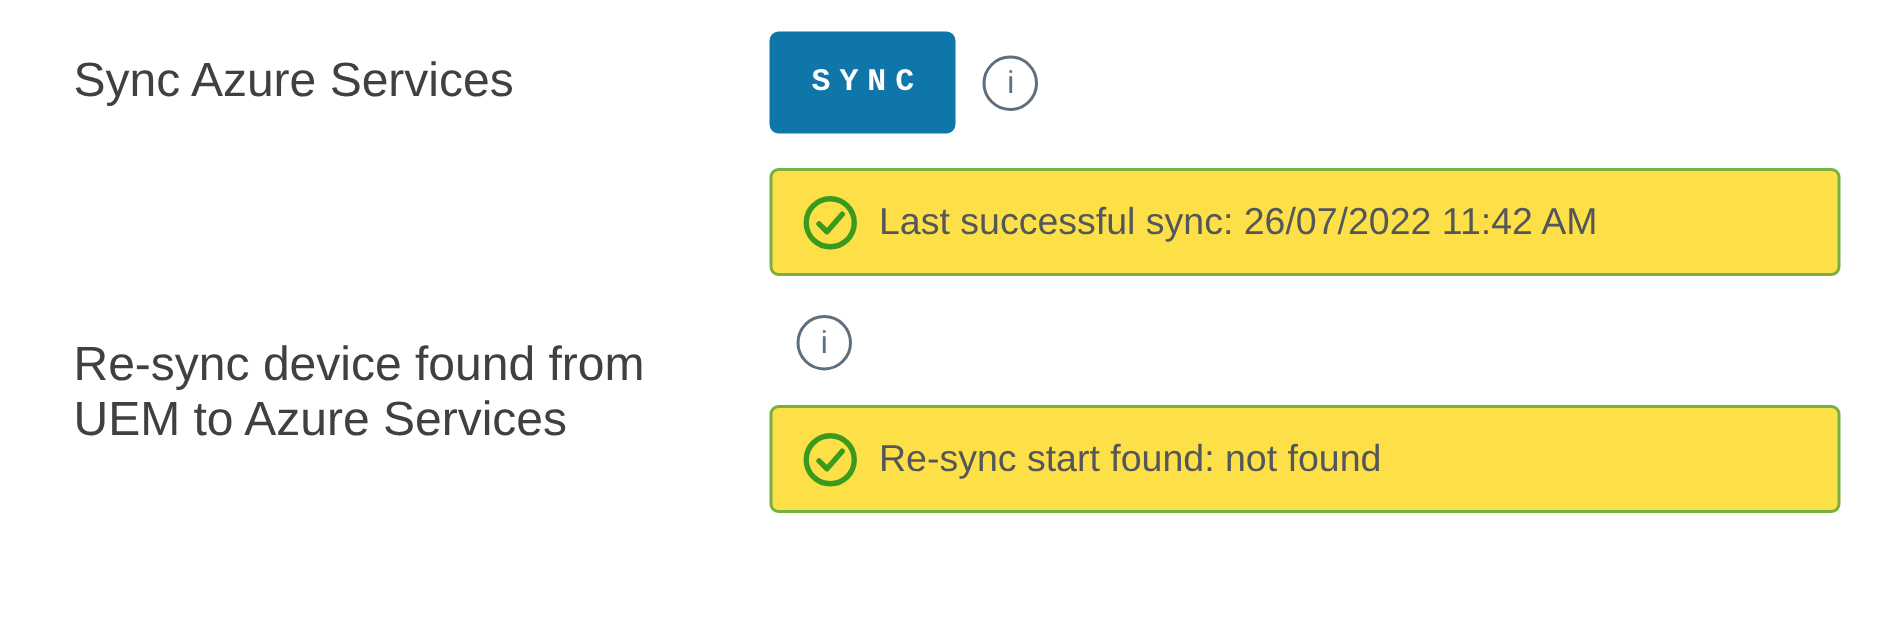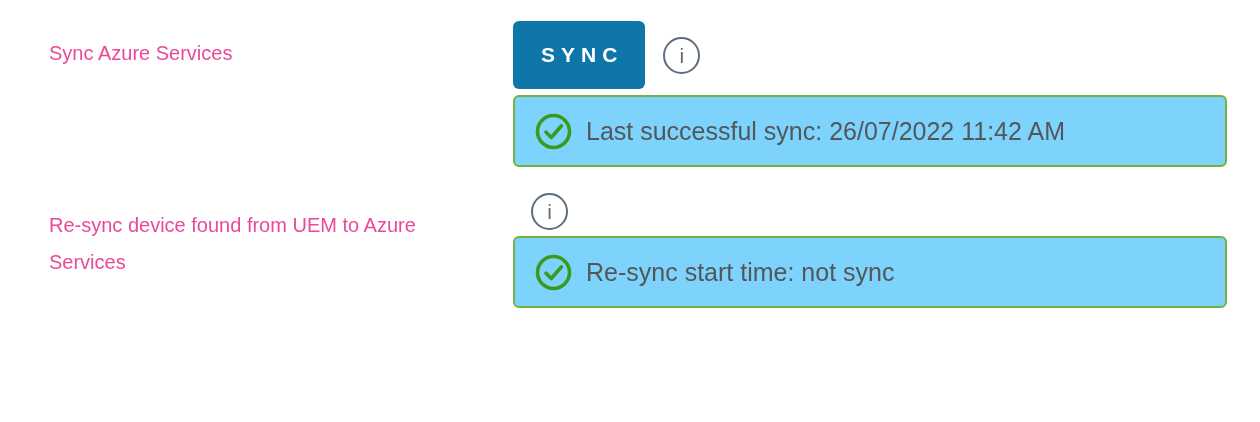--- a/index.html
+++ b/index.html
@@ -14,62 +14,62 @@
   .settings-row {
     display: grid;
     grid-template-columns: 464px 714px;
     margin-bottom: 26px;
   }
   .label-col {
     padding-top: 14px;
     padding-right: 40px;
   }
   .row-label {
-    font-size: 20px;
+    font-size: 32px;
     line-height: 37px;
-    color: #ec4899;
+    color: #404040;
     max-width: 420px;
   }
   .control-col { }
   .control-line {
     display: flex;
     align-items: center;
   }
   .action-btn {
     height: 68px;
     padding: 0 22px 0 28px;
     border: none;
     border-radius: 6px;
     background: #0e76a8;
     color: #ffffff;
-    font-family: Liberation Sans, sans-serif;
+    font-family: Liberation Mono, monospace;
     font-size: 21px;
     font-weight: 700;
     letter-spacing: 6px;
     cursor: pointer;
   }
   .info-icon {
     width: 37px; height: 37px;
     margin-left: 18px;
     border: 2px solid #5e6e7c;
     border-radius: 50%;
     color: #5e6e7c;
     display: inline-flex;
     align-items: center;
     justify-content: center;
     font-size: 21px;
     line-height: 1;
     cursor: pointer;
     flex: 0 0 auto;
   }
   .status-banner {
-    margin-top: 6px;
+    margin-top: 23px;
     width: 714px;
     height: 72px;
-    background: #7dd3fc;
+    background: #fde047;
     border: 2px solid #76b041;
     border-radius: 6px;
     display: flex;
     align-items: center;
     padding: 0 20px;
   }
   .check-icon {
     width: 37px; height: 37px;
     flex: 0 0 auto;
     display: block;
@@ -110,18 +110,18 @@
     </div>
     <div class="control-col">
       <div class="control-line">
         <span class="info-icon">i</span>
       </div>
       <div class="status-banner">
         <svg class="check-icon" viewBox="0 0 37 37" aria-hidden="true">
           <circle cx="18.5" cy="18.5" r="16" fill="none" stroke="#3a9a1d" stroke-width="3.6"></circle>
           <path d="M11 19.2 L16.3 24.5 L26.5 12.8" fill="none" stroke="#3a9a1d" stroke-width="3.6" stroke-linecap="round" stroke-linejoin="round"></path>
         </svg>
-        <span class="status-text">Re-sync start time: not sync</span>
+        <span class="status-text">Re-sync start found: not found</span>
       </div>
     </div>
   </div>
 
 </div>
 
 </body></html>

